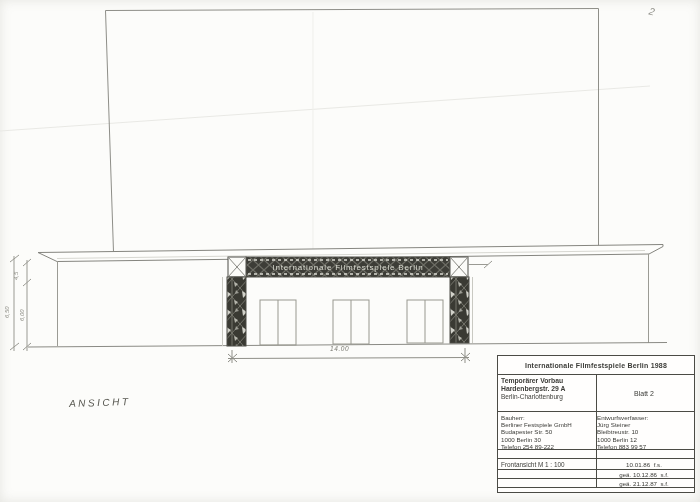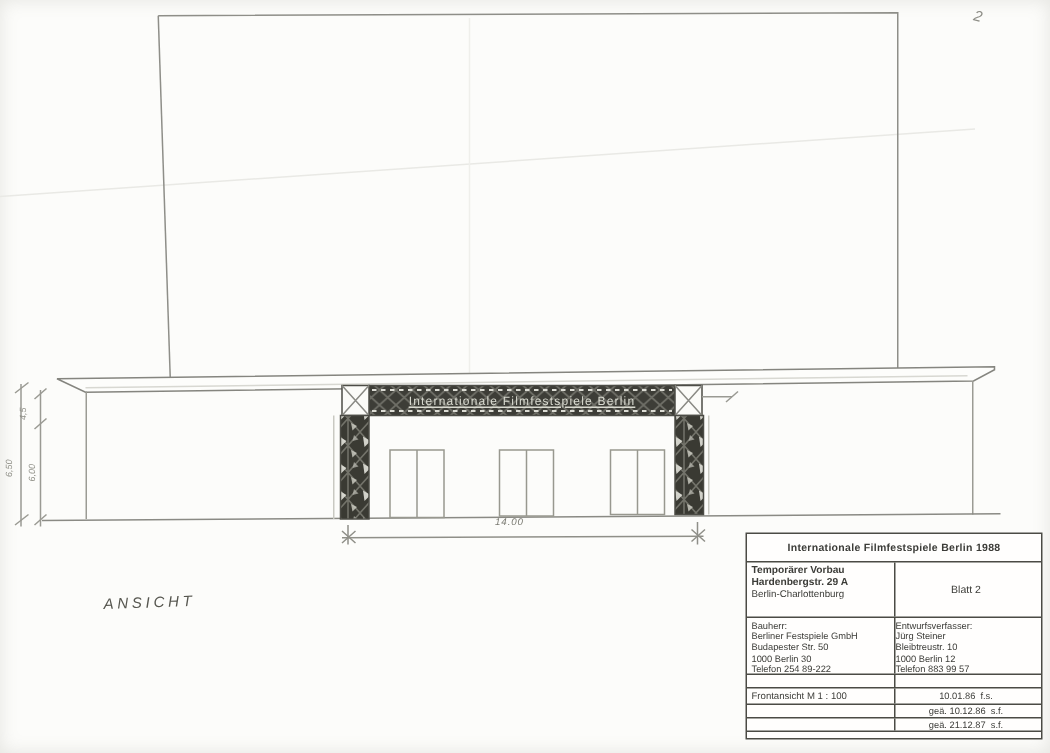--- a/index.html
+++ b/index.html
@@ -9,21 +9,21 @@
     font-family:"Liberation Sans", sans-serif;
     box-shadow: inset 0 0 12px rgba(120,120,110,.18);
   }
   .sheet svg { position:absolute; left:0; top:0; }
 
   
   .overlay { position:absolute; color:#55554f; }
   .banner-label {
     left:246px; top:257px; width:204px; height:20px;
     display:flex; align-items:center; justify-content:center;
-    font-size:8px; letter-spacing:0.8px; color:#d9dad0; white-space:nowrap;text-decoration:underline;
+    font-size:8px; letter-spacing:0.8px; color:#d9dad0; white-space:nowrap;
   }
   .ansicht {
     left:69px; top:397px; font-style:italic; font-size:10px;
     letter-spacing:2.5px; color:#56564f; transform:rotate(-2deg);
   }
   .dim-width {
     left:330px; top:345px; font-size:6.5px; font-style:italic;
     color:#7a7a72; letter-spacing:0.6px;
   }
   .dim-v { font-size:6px; font-style:italic; color:#8e8e86; transform-origin:left top; transform:rotate(-90deg); white-space:nowrap; }

